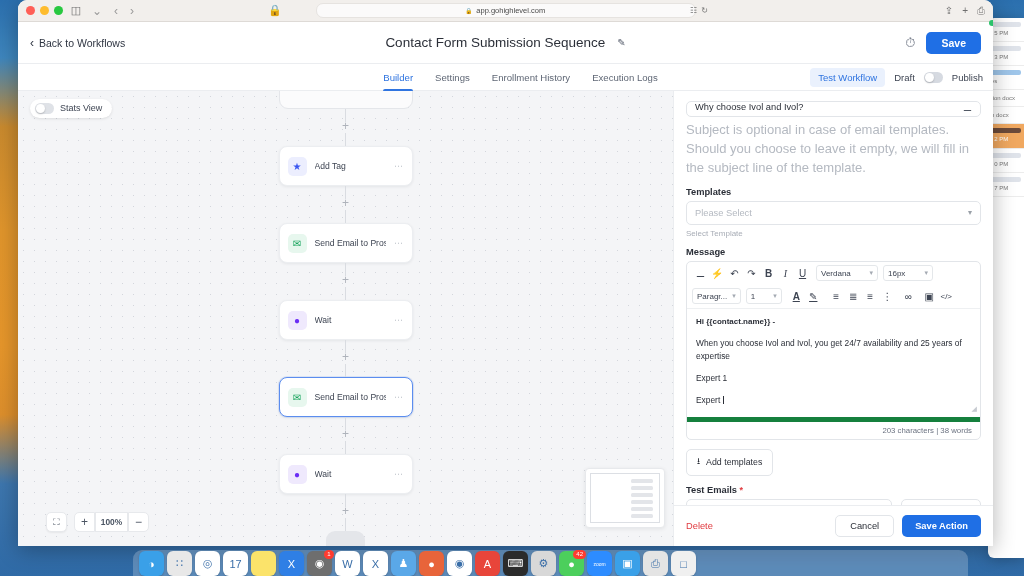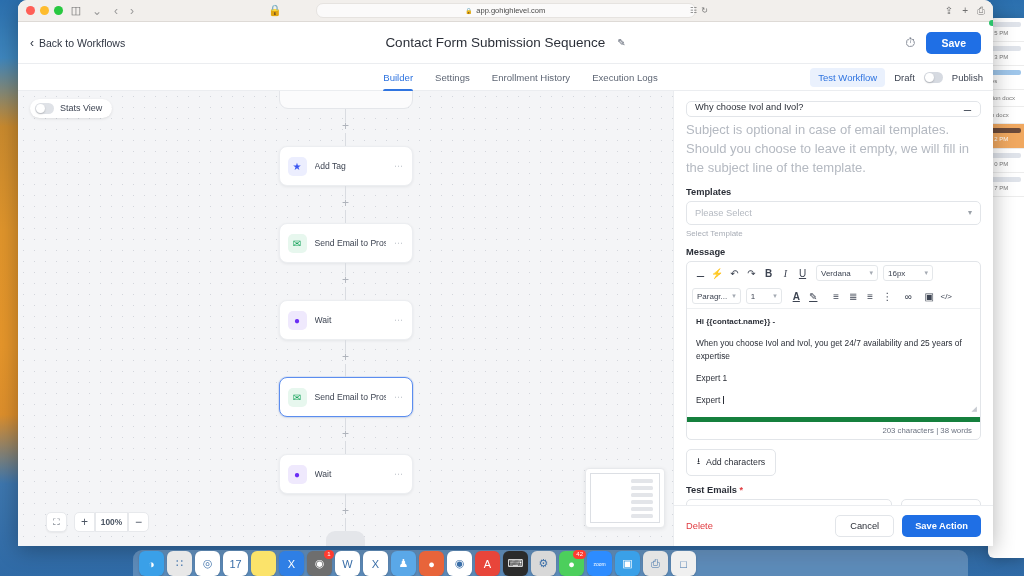--- a/index.html
+++ b/index.html
@@ -525,21 +525,21 @@
               <p>When you choose Ivol and Ivol, you get 24/7 availability and 25 years of expertise</p>
               <p>Expert 1</p>
               <p><span>Expert </span><span class="caret"></span></p>
               <span class="resize-grip">◢</span>
             </div>
             <div id="msg-count">203 characters | 38 words</div>
           </div>
 
           <div id="attach-btn">
             <span>⭳</span>
-            <span>Add characters</span>
+            <span>Add templates</span>
           </div>
 
           <div class="f-label" style="margin-top:9px">
             <span>Test Emails</span><span class="req"> *</span>
           </div>
           <div id="test-row">
             <div id="test-input">
               <span>Test Emails</span>
             </div>
             <button id="send-test">Send Test Mail</button>

